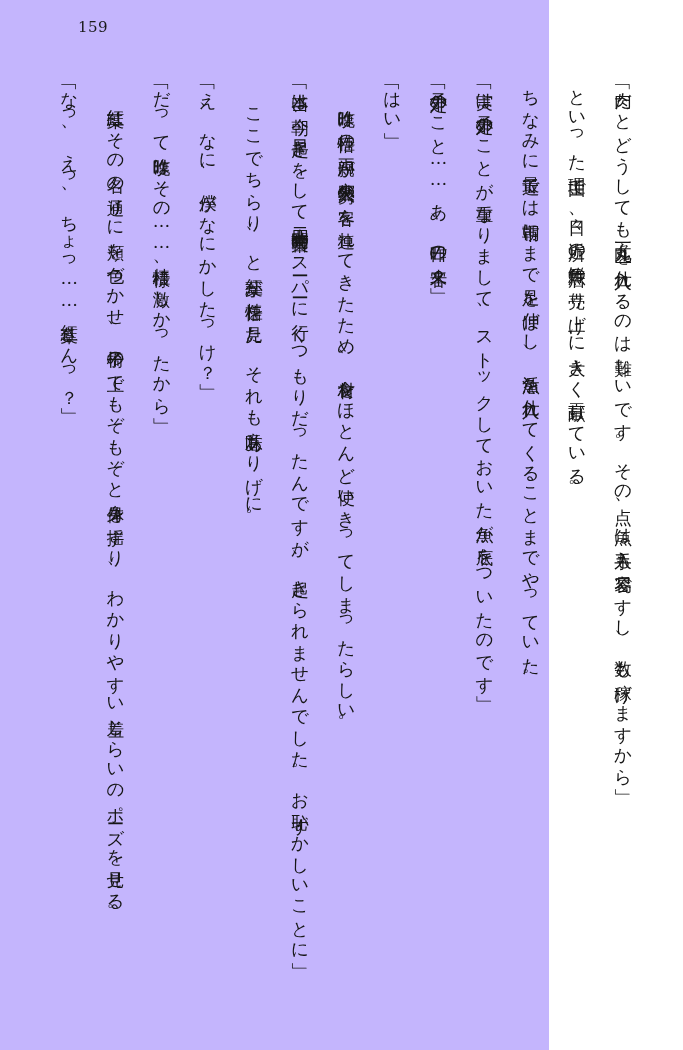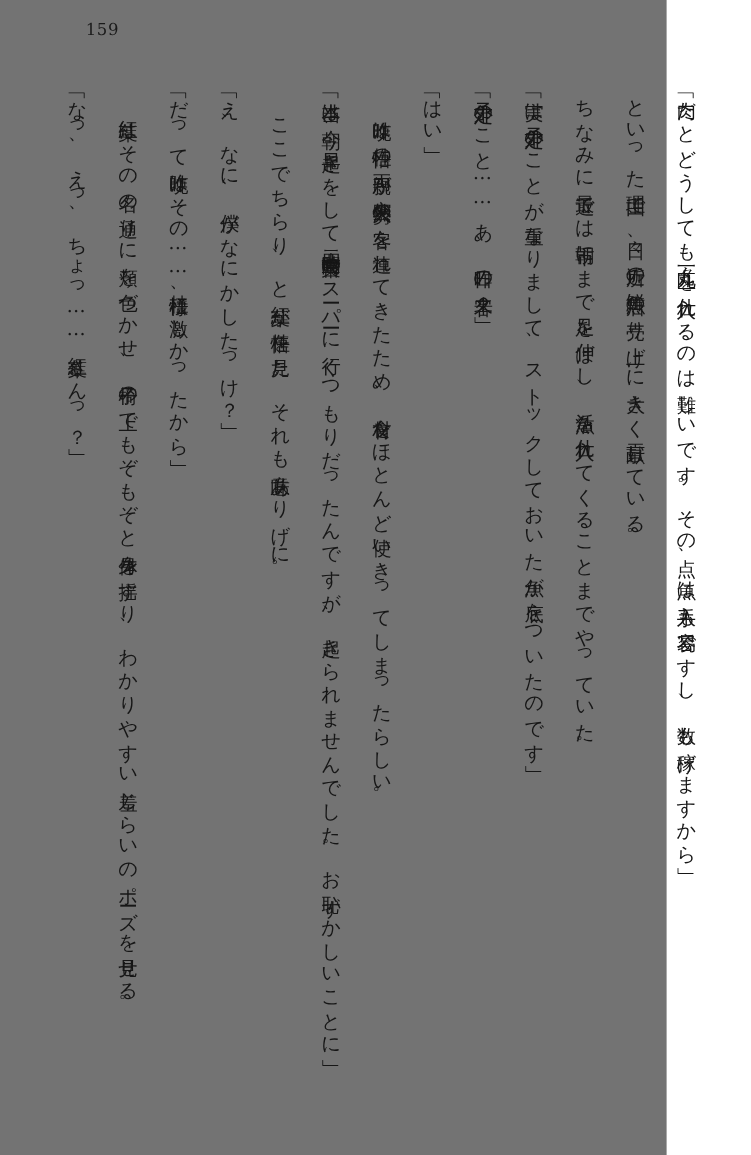--- a/index.html
+++ b/index.html
@@ -9,24 +9,24 @@
   }
   body {
     width: 683px;
     height: 1050px;
     overflow: hidden;
     font-family: "DejaVu Serif", "Liberation Serif", serif;
     color: #171717;
   }
   .page {
     position: relative;
-    width: 606px;
+    width: 549px;
     height: 1050px;
     box-sizing: border-box;
-    background: #737373;
+    background: #c4b5fd;
   }
   .page-number {
     position: absolute;
     top: 18px;
     left: 78px;
     font-size: 15px;
     letter-spacing: 0.5px;
     color: #1a1a1a;
     font-family: "DejaVu Serif", "Liberation Serif", serif;
   }

